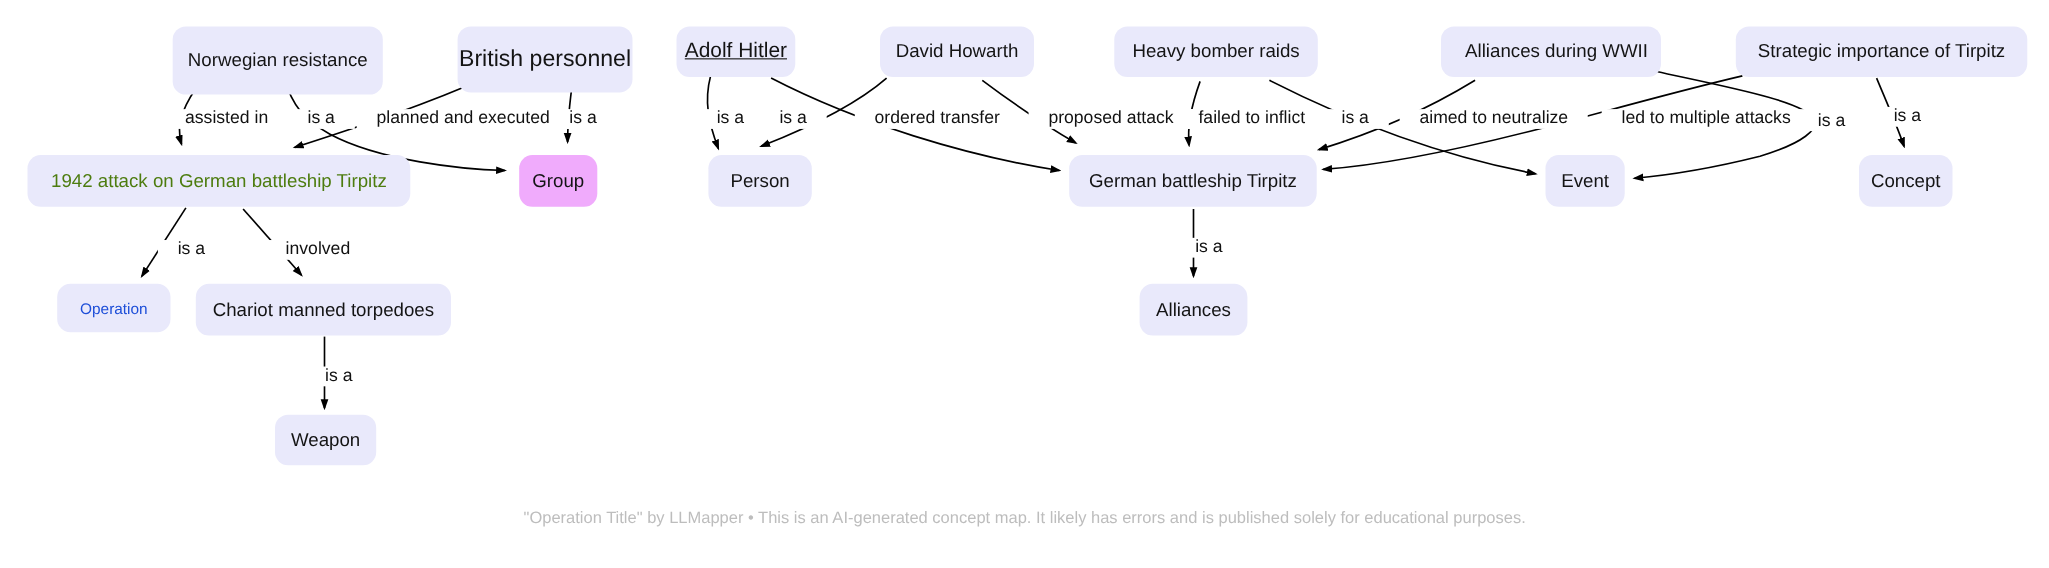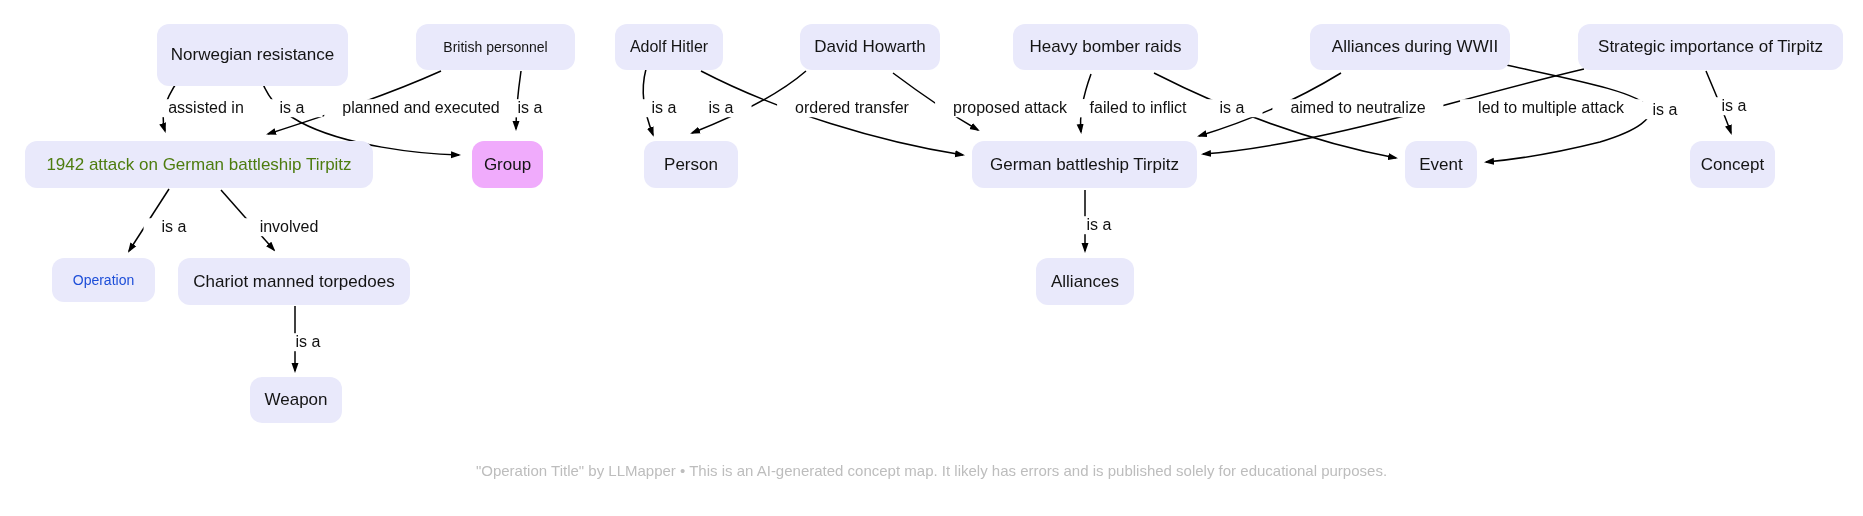--- a/index.html
+++ b/index.html
@@ -59,22 +59,22 @@
         <path d="M1154,73 C1215,104 1300,140 1396,158" fill="none" stroke="#000000" stroke-width="1.5" marker-end="url(#arrowhead)"></path>
         <path d="M1341,73 C1305,95 1255,119 1199,136" fill="none" stroke="#000000" stroke-width="1.5" marker-end="url(#arrowhead)"></path>
         <path d="M1506,65 C1570,79 1640,92 1649,108 C1654,117 1640,130 1600,142 C1560,152 1520,159 1486,162" fill="none" stroke="#000000" stroke-width="1.5" marker-end="url(#arrowhead)"></path>
         <path d="M1584,69 C1520,84 1450,104 1400,117 C1330,135 1260,150 1203,154" fill="none" stroke="#000000" stroke-width="1.5" marker-end="url(#arrowhead)"></path>
         <path d="M1706,71 C1716,95 1724,113 1731,133" fill="none" stroke="#000000" stroke-width="1.5" marker-end="url(#arrowhead)"></path>
         <path d="M1085,190 L1085,251" fill="none" stroke="#000000" stroke-width="1.5" marker-end="url(#arrowhead)"></path>
       </g>
   </svg>
   <div id="nodes-layer">
       <div class="node" style="left: 157px; top: 24px; width: 191px; height: 62px; background: rgb(233, 233, 251); color: rgb(20, 20, 20); font-size: 17px; border-radius: 12px;">Norwegian resistance</div>
-      <div class="node" style="left: 416px; top: 24px; width: 159px; height: 46px; background: rgb(233, 233, 251); color: rgb(20, 20, 20); font-size: 14px; border-radius: 12px;">British personnel</div>
-      <div class="node" style="left: 615px; top: 24px; width: 108px; height: 46px; background: rgb(233, 233, 251); color: rgb(20, 20, 20); font-size: 16px; border-radius: 12px;">Adolf Hitler</div>
+      <div class="node" style="left: 416px; top: 24px; width: 159px; height: 60px; background: rgb(233, 233, 251); color: rgb(20, 20, 20); font-size: 21px; border-radius: 12px;">British personnel</div>
+      <div class="node" style="left: 615px; top: 24px; width: 108px; height: 46px; background: rgb(233, 233, 251); color: rgb(20, 20, 20); font-size: 19px; border-radius: 12px; text-decoration: underline;">Adolf Hitler</div>
       <div class="node" style="left: 800px; top: 24px; width: 140px; height: 46px; background: rgb(233, 233, 251); color: rgb(20, 20, 20); font-size: 17px; border-radius: 12px;">David Howarth</div>
       <div class="node" style="left: 1013px; top: 24px; width: 185px; height: 46px; background: rgb(233, 233, 251); color: rgb(20, 20, 20); font-size: 17px; border-radius: 12px;">Heavy bomber raids</div>
       <div class="node" style="left: 1310px; top: 24px; width: 200px; height: 46px; background: rgb(233, 233, 251); color: rgb(20, 20, 20); font-size: 17px; border-radius: 12px; padding-left: 10px;">Alliances during WWII</div>
       <div class="node" style="left: 1578px; top: 24px; width: 265px; height: 46px; background: rgb(233, 233, 251); color: rgb(20, 20, 20); font-size: 17px; border-radius: 12px;">Strategic importance of Tirpitz</div>
       <div class="node" style="left: 25px; top: 141px; width: 348px; height: 47px; background: rgb(233, 233, 251); color: #4d7c0f; font-size: 17px; border-radius: 12px;">1942 attack on German battleship Tirpitz</div>
       <div class="node" style="left: 472px; top: 141px; width: 71px; height: 47px; background: #f0abfc; color: rgb(20, 20, 20); font-size: 17px; border-radius: 12px;">Group</div>
       <div class="node" style="left: 644px; top: 141px; width: 94px; height: 47px; background: rgb(233, 233, 251); color: rgb(20, 20, 20); font-size: 17px; border-radius: 12px;">Person</div>
       <div class="node" style="left: 972px; top: 141px; width: 225px; height: 47px; background: rgb(233, 233, 251); color: rgb(20, 20, 20); font-size: 17px; border-radius: 12px;">German battleship Tirpitz</div>
       <div class="node" style="left: 1405px; top: 141px; width: 72px; height: 47px; background: rgb(233, 233, 251); color: rgb(20, 20, 20); font-size: 17px; border-radius: 12px;">Event</div>
       <div class="node" style="left: 1690px; top: 141px; width: 85px; height: 47px; background: rgb(233, 233, 251); color: rgb(20, 20, 20); font-size: 17px; border-radius: 12px;">Concept</div>
@@ -92,18 +92,18 @@
       <div class="edge-label" style="left: 289px; top: 227px; font-size: 16px; color: rgb(17, 17, 17);">involved</div>
       <div class="edge-label" style="left: 308px; top: 342px; font-size: 16px; color: rgb(17, 17, 17);">is a</div>
       <div class="edge-label" style="left: 664px; top: 108px; font-size: 16px; color: rgb(17, 17, 17);">is a</div>
       <div class="edge-label" style="left: 721px; top: 108px; font-size: 16px; color: rgb(17, 17, 17);">is a</div>
       <div class="edge-label" style="left: 852px; top: 108px; font-size: 16px; color: rgb(17, 17, 17);">ordered transfer</div>
       <div class="edge-label" style="left: 1010px; top: 108px; font-size: 16px; color: rgb(17, 17, 17);">proposed attack</div>
       <div class="edge-label" style="left: 1138px; top: 108px; font-size: 16px; color: rgb(17, 17, 17);">failed to inflict</div>
       <div class="edge-label" style="left: 1232px; top: 108px; font-size: 16px; color: rgb(17, 17, 17);">is a</div>
       <div class="edge-label" style="left: 1358px; top: 108px; font-size: 16px; color: rgb(17, 17, 17);">aimed to neutralize</div>
       <div class="edge-label" style="left: 1665px; top: 110px; font-size: 16px; color: rgb(17, 17, 17);">is a</div>
-      <div class="edge-label" style="left: 1551px; top: 108px; font-size: 16px; color: rgb(17, 17, 17);">led to multiple attack</div>
+      <div class="edge-label" style="left: 1551px; top: 108px; font-size: 16px; color: rgb(17, 17, 17);">led to multiple attacks</div>
       <div class="edge-label" style="left: 1734px; top: 106px; font-size: 16px; color: rgb(17, 17, 17);">is a</div>
       <div class="edge-label" style="left: 1099px; top: 225px; font-size: 16px; color: rgb(17, 17, 17);">is a</div>
     </div>
   <div id="footer" style="color: rgb(189, 189, 189); font-size: 15px;">"Operation Title" by LLMapper • This is an AI-generated concept map. It likely has errors and is published solely for educational purposes.</div>
 </div>
 
 </body></html>

